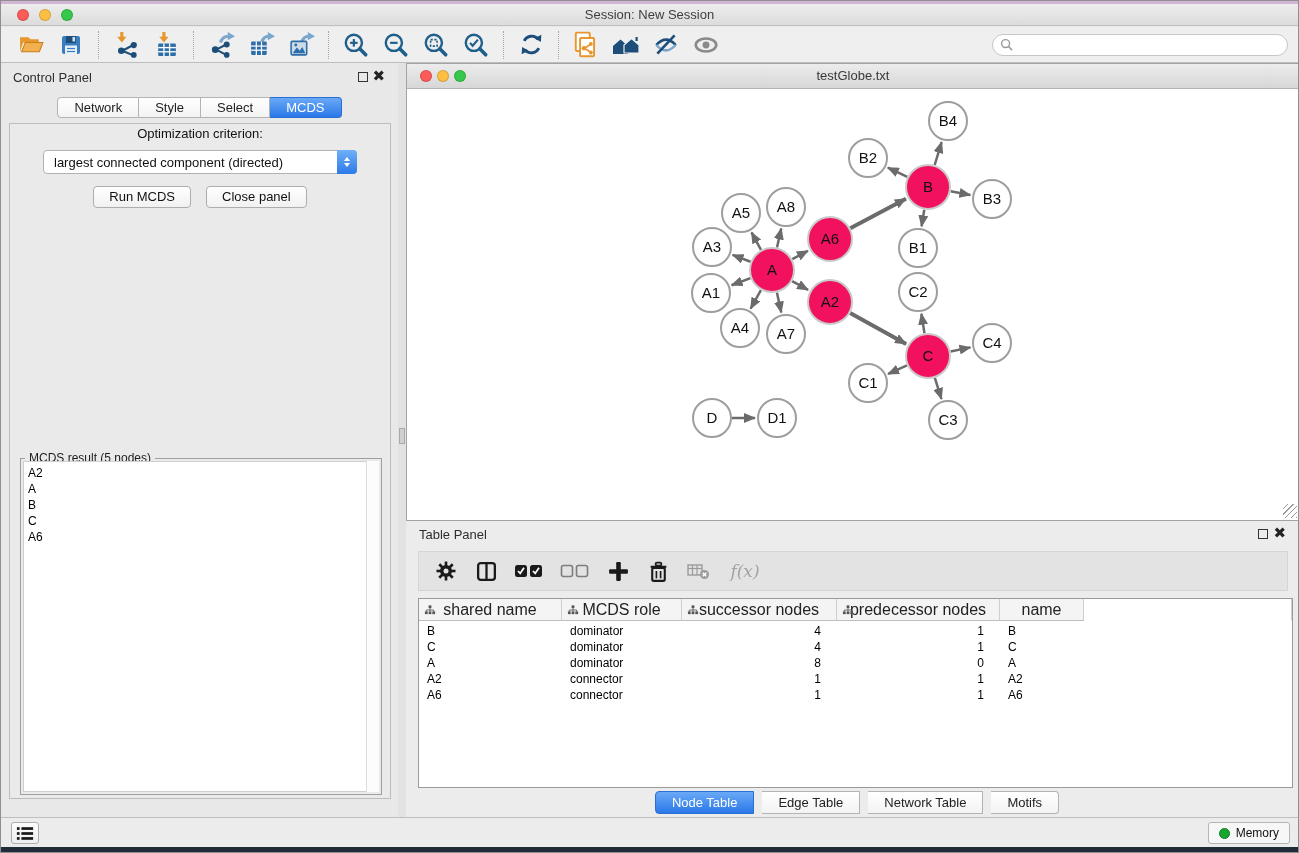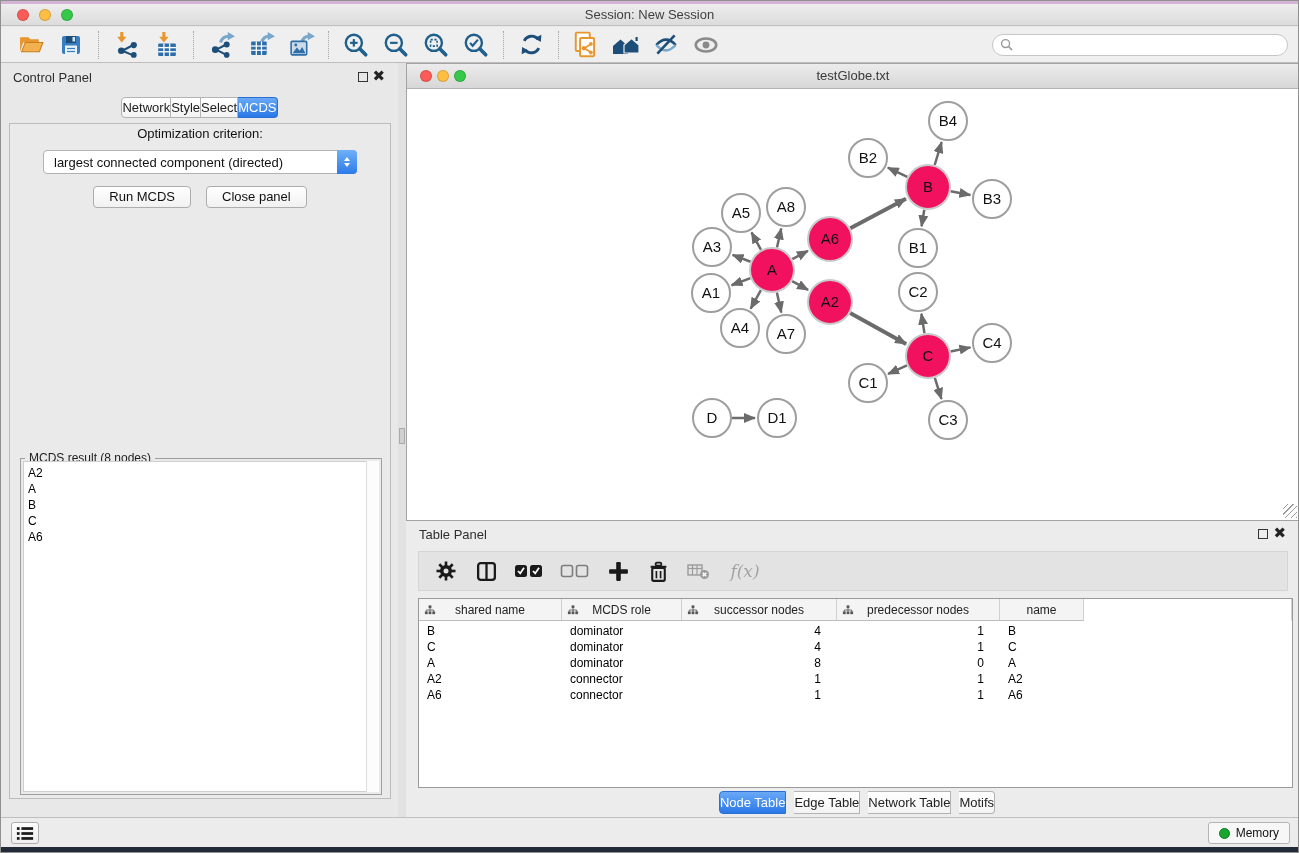--- a/index.html
+++ b/index.html
@@ -31,21 +31,21 @@
 
   
   .control-panel { position:absolute; top:62px; left:0; width:397px; bottom:35px; background:#e8e8e8; }
   .panel-title { font-size:13px; color:#2e2e2e; }
   .cp-header { position:absolute; top:0; left:0; right:0; height:28px; display:flex; align-items:center; padding-left:12px; }
   .ph-float { position:absolute; top:9px; width:10px; height:10px; border:1.5px solid #333; }
   .ph-close { position:absolute; top:2px; font-size:15px; font-weight:bold; color:#222; line-height:22px; }
   .cp-header .ph-float { right:30px; } .cp-header .ph-close { right:13px; }
   .cp-tabs { position:absolute; top:34px; left:0; right:0; display:flex; justify-content:center; }
   .seg { background:linear-gradient(#ffffff,#f3f3f3); border:1px solid #b3b3b3; border-left:none;
-    padding:0 0; height:21px; line-height:20px; font-size:13px; color:#222; }
+    padding:0 16px; height:21px; line-height:20px; font-size:13px; color:#222; }
   .seg-first { border-left:1px solid #b3b3b3; border-radius:4px 0 0 4px; }
   .seg-last { border-radius:0 4px 4px 0; }
   .seg-active { background:linear-gradient(#6aa9f6,#2a78e8); color:#fff; border-color:#2a6fd4; }
   .cp-body { position:absolute; top:60px; left:8px; right:7px; bottom:18px; border:1px solid #bcbcbc; background:#eaeaea; }
   .opt-label { margin-top:2px; text-align:center; font-size:13px; color:#111; }
   .dropdown { margin:9px auto 0; width:314px; height:24px; background:#fff; border:1px solid #b2b2b2;
     border-radius:4px; position:relative; display:flex; align-items:center; }
   .dropdown-value { font-size:13px; color:#111; padding-left:10px; flex:1; white-space:nowrap; overflow:hidden; }
   .dropdown-stepper { width:20px; height:24px; margin:-1px -1px -1px 0; border-radius:0 4px 4px 0;
     background:linear-gradient(#6fb0f8,#2d7ae9); display:flex; flex-direction:column; align-items:center; justify-content:center; gap:2px; }
@@ -78,21 +78,21 @@
   .table-panel { position:absolute; top:520px; left:405px; width:894px; bottom:35px; background:#ececec; }
   .tp-header { position:absolute; top:0; left:0; right:0; height:26px; display:flex; align-items:center; padding-left:13px; }
   .tp-header .ph-float { right:32px; top:8px; } .tp-header .ph-close { right:14px; top:1px; }
   .tp-toolbar { position:absolute; top:30px; left:12px; right:12px; height:40px; background:#e3e3e3;
     border:1px solid #d5d5d5; display:flex; align-items:center; padding-left:14px; gap:14px; }
   .tp-ico { display:flex; align-items:center; justify-content:center; width:26px; height:26px; }
   .fx { font-family:"DejaVu Serif",serif; font-style:italic; font-size:17px; color:#a3a3a3; }
   .tp-table { position:absolute; top:77px; left:12px; right:7px; height:190px; background:#fff; border:1px solid #9a9a9a; overflow:hidden; }
   .tbl-head { display:flex; height:22px; background:#fff; }
   .th { position:relative; height:22px; background:#f4f4f4; border-right:1px solid #cfcfcf; border-bottom:1px solid #bdbdbd;
-    font-size:12px; color:#222; display:flex; align-items:center; justify-content:center; flex:0 0 auto; }
+    font-size:16px; color:#222; display:flex; align-items:center; justify-content:center; flex:0 0 auto; }
   .th .tree-ico { position:absolute; left:5px; top:6px; }
   .th-fill { flex:1; background:#fff; border-bottom:1px solid #fff; }
   .tbl-body { padding-top:3px; }
   .tr { display:flex; height:16px; }
   .td { font-size:12px; line-height:15px; color:#000; flex:0 0 auto; white-space:nowrap; overflow:hidden; }
   .td-left { padding-left:8px; text-align:left; } .td-right { padding-right:16px; text-align:right; }
   .tp-tabs { position:absolute; top:270px; left:0; right:0; display:flex; justify-content:center; }
   .tp-tabs .seg { height:23px; line-height:22px;margin-left:8px; }
 
   
@@ -295,21 +295,21 @@
         <span class="dropdown-stepper">
           <span class="chev-up"></span>
             <span class="chev-dn"></span>
         </span>
       </div>
       <div class="btn-row">
         <button class="btn">Run MCDS</button>
         <button class="btn">Close panel</button>
       </div>
       <div class="fieldset">
-        <span class="legend">MCDS result (8 nodes)</span>
+        <span class="legend">MCDS result (5 nodes)</span>
         <div class="mcds-list" id="mcds-list">
             <div class="mcds-item">A2</div>
             <div class="mcds-item">A</div>
             <div class="mcds-item">B</div>
             <div class="mcds-item">C</div>
             <div class="mcds-item">A6</div>
           </div>
         <div class="mcds-scroll"></div>
       </div>
     </div>

